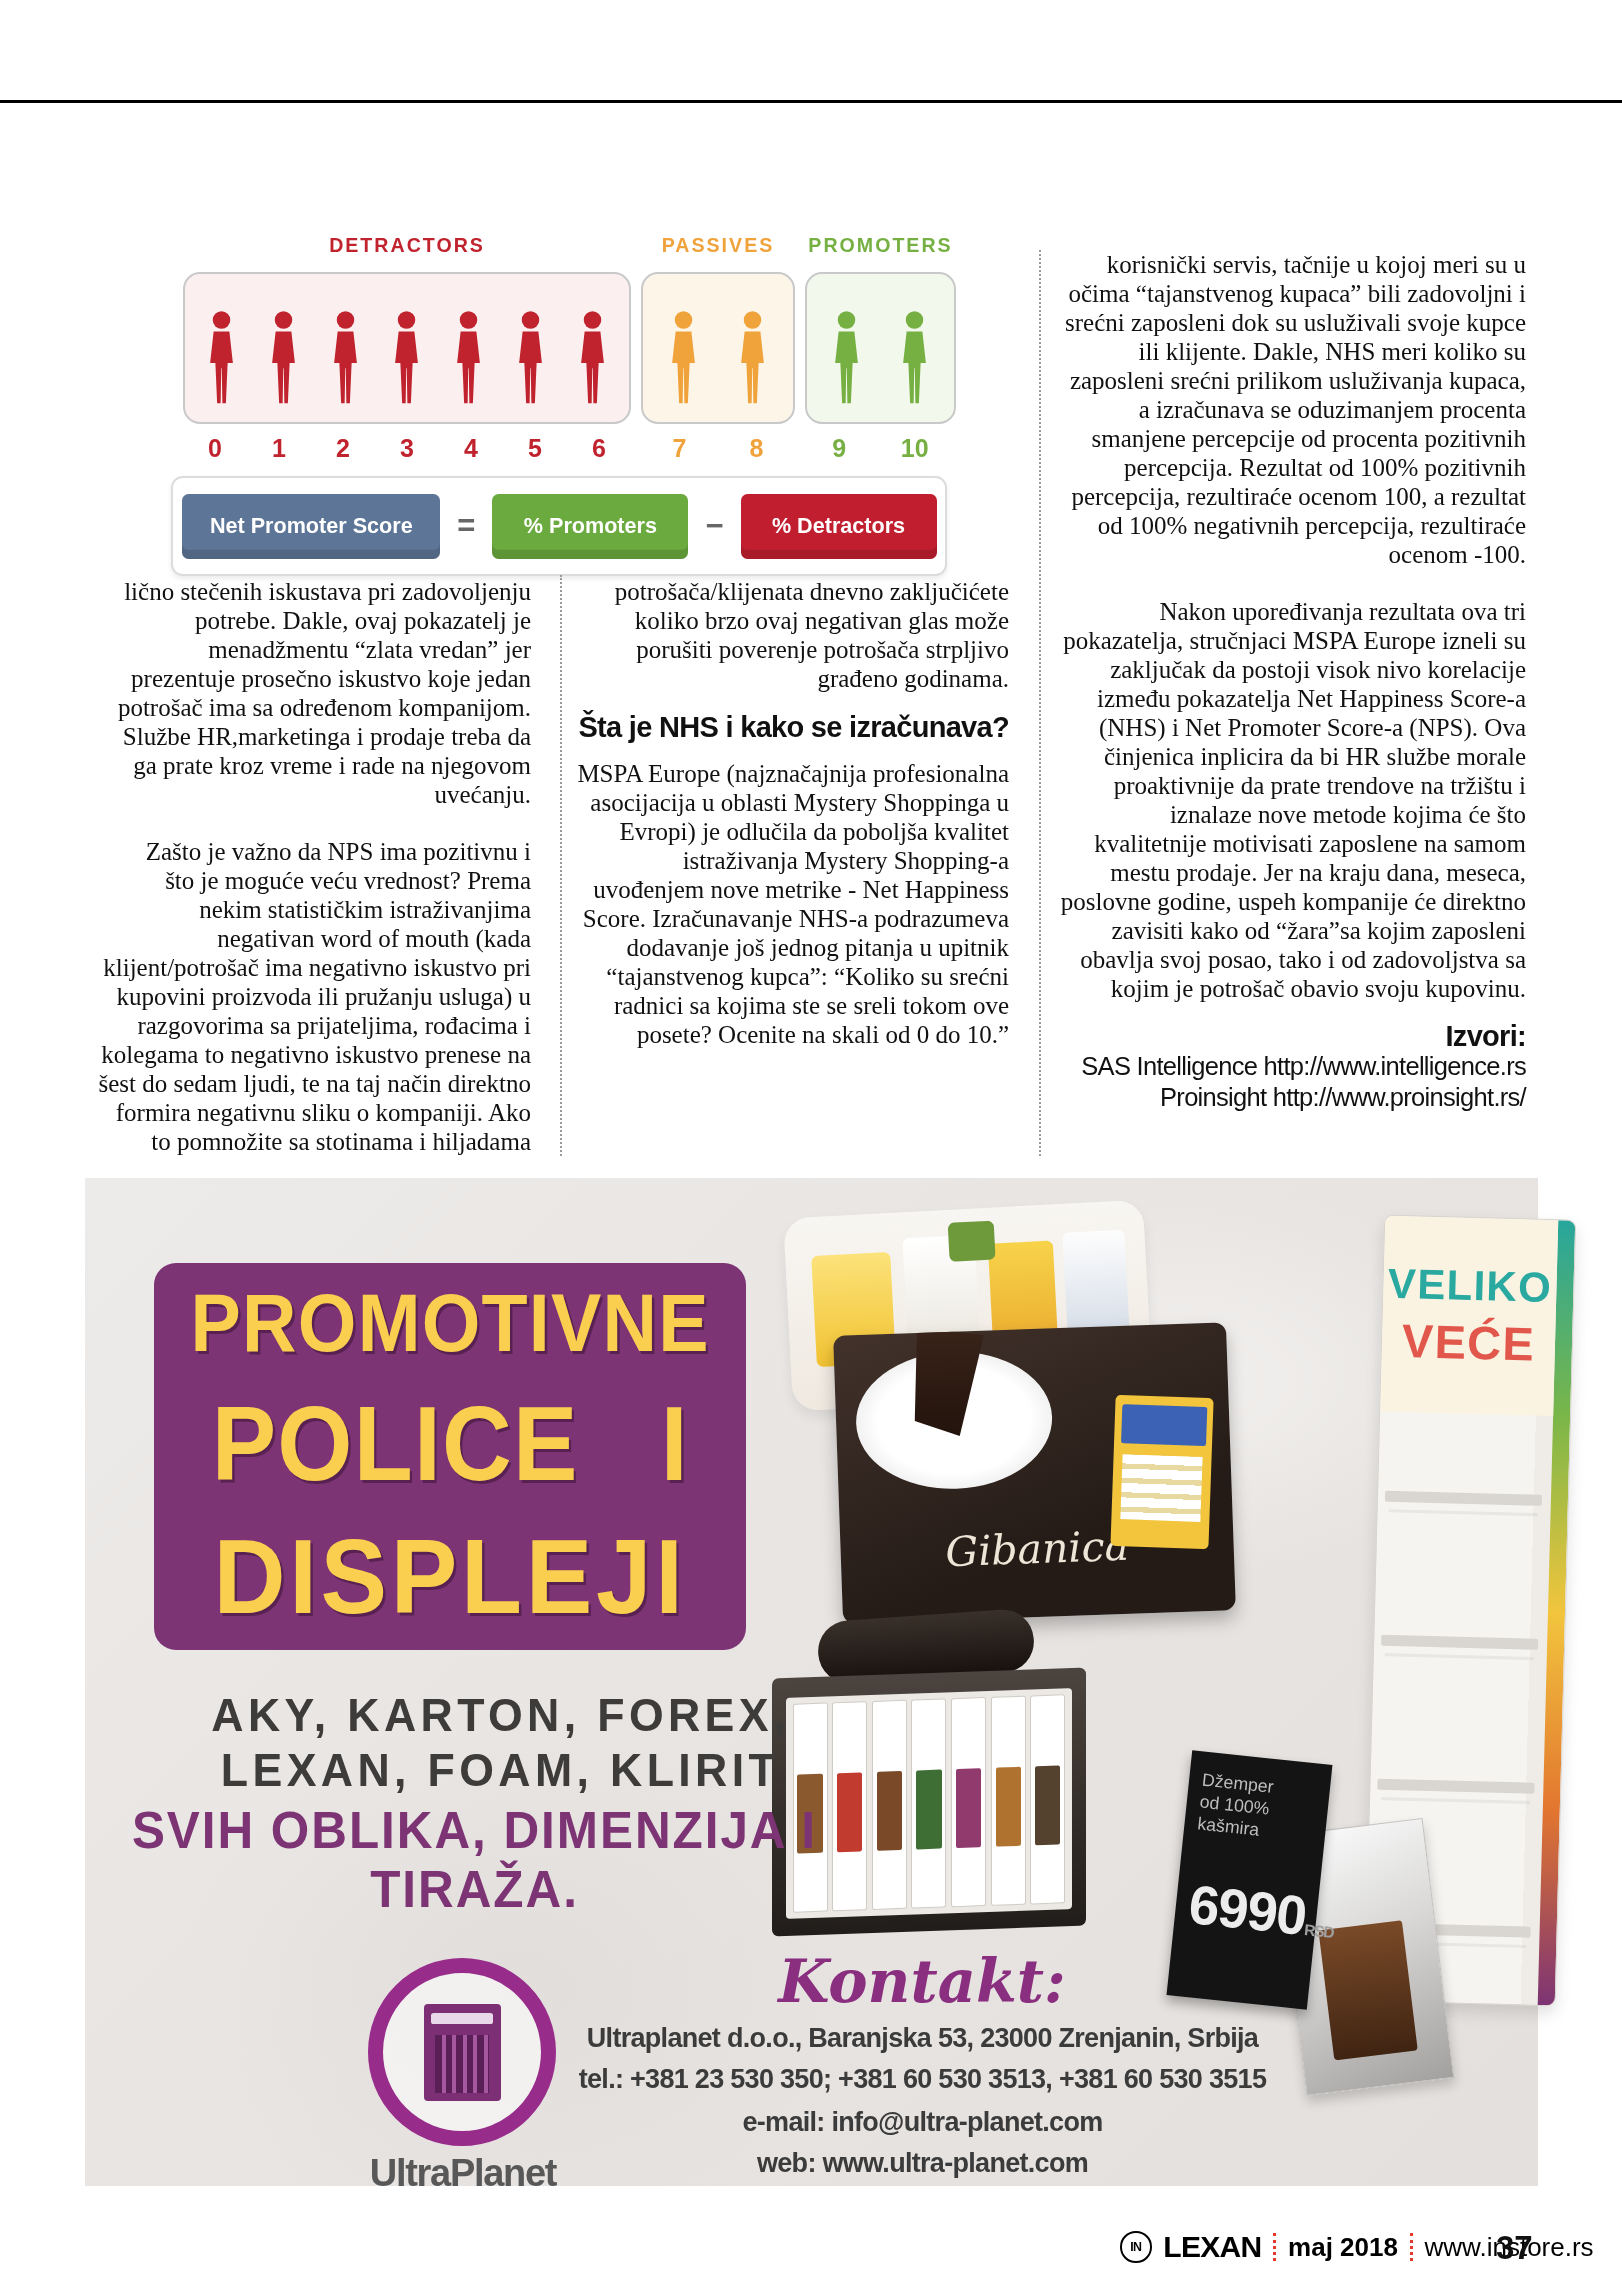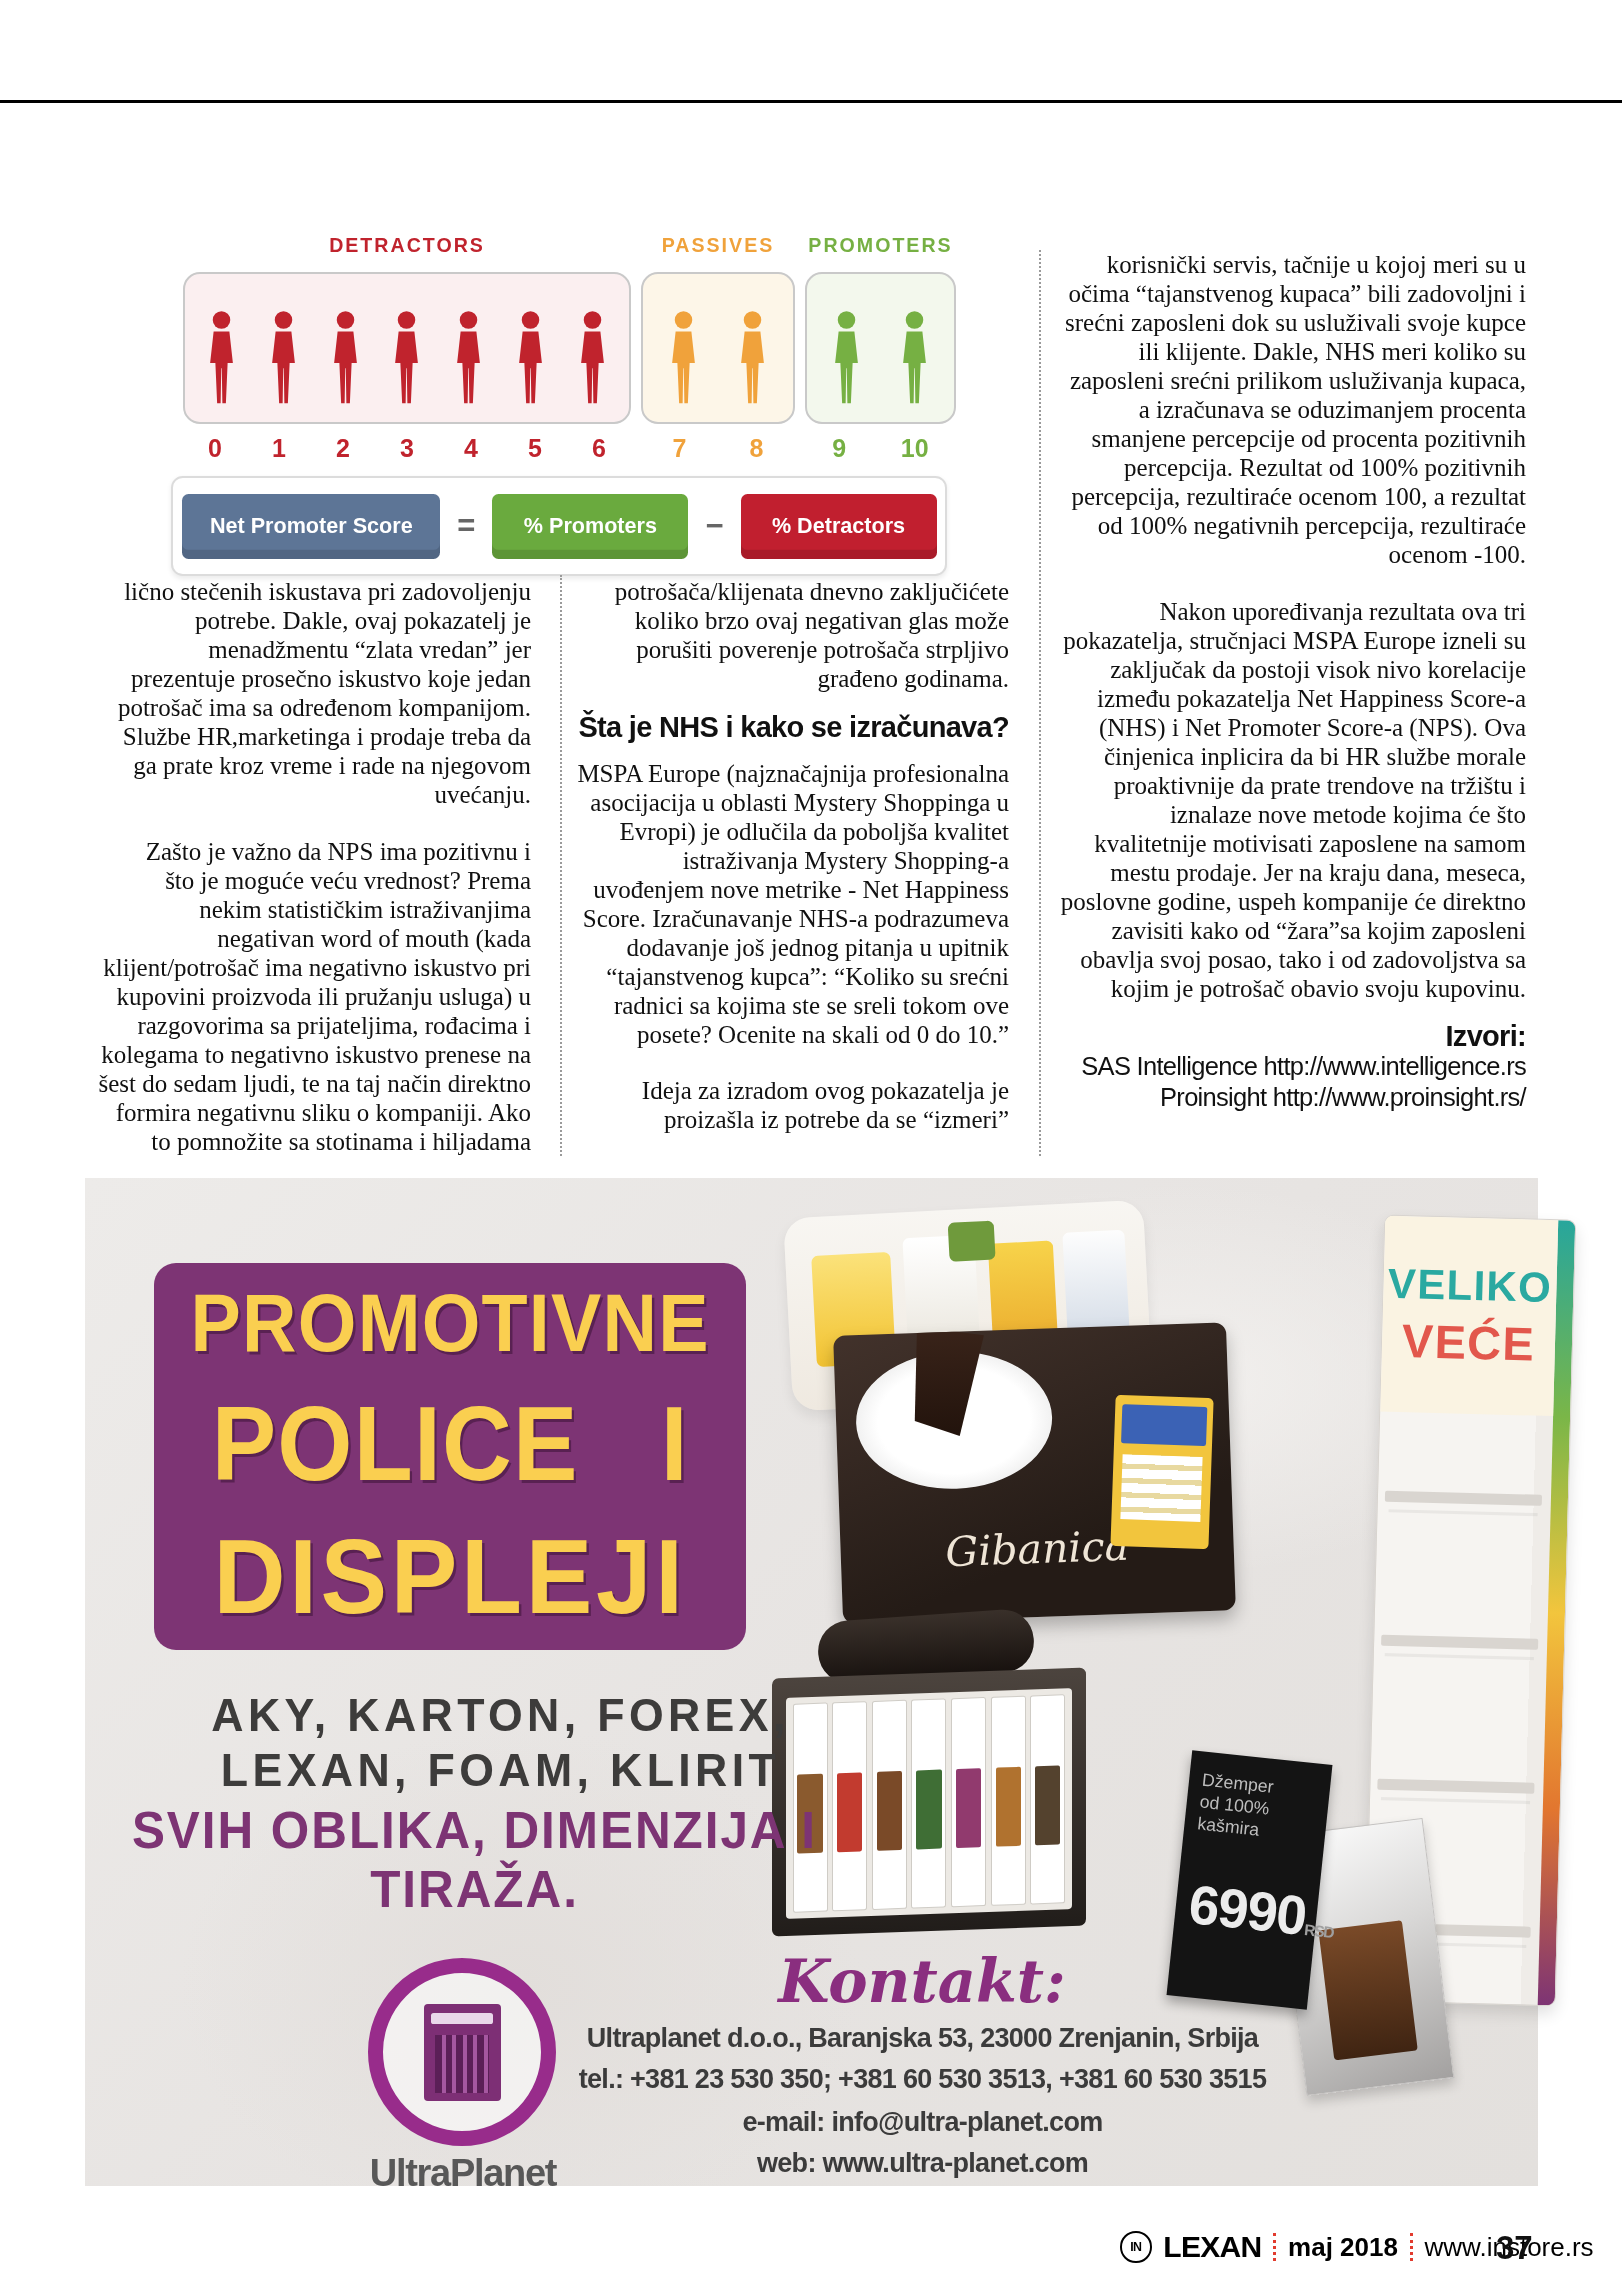--- a/index.html
+++ b/index.html
@@ -255,21 +255,20 @@
 
   <div class="abs col col1">
     <p>lično stečenih iskustava pri zadovoljenju potrebe. Dakle, ovaj pokazatelj je menadžmentu “zlata vredan” jer prezentuje prosečno iskustvo koje jedan potrošač ima sa određenom kompanijom. Službe HR,marketinga i prodaje treba da ga prate kroz vreme i rade na njegovom uvećanju.</p>
     <p class="gap">Zašto je važno da NPS ima pozitivnu i što je moguće veću vrednost? Prema nekim statističkim istraživanjima negativan word of mouth (kada klijent/potrošač ima negativno iskustvo pri kupovini proizvoda ili pružanju usluga) u razgovorima sa prijateljima, rođacima i kolegama to negativno iskustvo prenese na šest do sedam ljudi, te na taj način direktno formira negativnu sliku o kompaniji. Ako to pomnožite sa stotinama i hiljadama</p>
   </div>
 
   <div class="abs col col2">
     <p>potrošača/klijenata dnevno zaključićete koliko brzo ovaj negativan glas može porušiti poverenje potrošača strpljivo građeno godinama.</p>
     <p class="subhead">Šta je NHS i kako se izračunava?</p>
     <p>MSPA Europe (najznačajnija profesionalna asocijacija u oblasti Mystery Shoppinga u Evropi) je odlučila da poboljša kvalitet istraživanja Mystery Shopping-a uvođenjem nove metrike - Net Happiness Score. Izračunavanje NHS-a podrazumeva dodavanje još jednog pitanja u upitnik “tajanstvenog kupca”: “Koliko su srećni radnici sa kojima ste se sreli tokom ove posete? Ocenite na skali od 0 do 10.”</p>
-    <p class="gap">Ideja za izradom ovog pokazatelja je proizašla iz potrebe da se “izmeri”</p>
   </div>
 
   <div class="abs col col3">
     <p>korisnički servis, tačnije u kojoj meri su u očima “tajanstvenog kupaca” bili zadovoljni i srećni zaposleni dok su usluživali svoje kupce ili klijente. Dakle, NHS meri koliko su zaposleni srećni prilikom usluživanja kupaca, a izračunava se oduzimanjem procenta smanjene percepcije od procenta pozitivnih percepcija. Rezultat od 100% pozitivnih percepcija, rezultiraće ocenom 100, a rezultat od 100% negativnih percepcija, rezultiraće ocenom -100.</p>
     <p class="gap">Nakon upoređivanja rezultata ova tri pokazatelja, stručnjaci MSPA Europe izneli su zaključak da postoji visok nivo korelacije između pokazatelja Net Happiness Score-a (NHS) i Net Promoter Score-a (NPS). Ova činjenica inplicira da bi HR službe morale proaktivnije da prate trendove na tržištu i iznalaze nove metode kojima će što kvalitetnije motivisati zaposlene na samom mestu prodaje. Jer na kraju dana, meseca, poslovne godine, uspeh kompanije će direktno zavisiti kako od “žara”sa kojim zaposleni obavlja svoj posao, tako i od zadovoljstva sa kojim je potrošač obavio svoju kupovinu.</p>
     <div class="sources">
       <p class="sources-h">Izvori:</p>
       <p class="src">SAS Intelligence http://www.intelligence.rs</p>
       <p class="src">Proinsight http://www.proinsight.rs/</p>
     </div>

